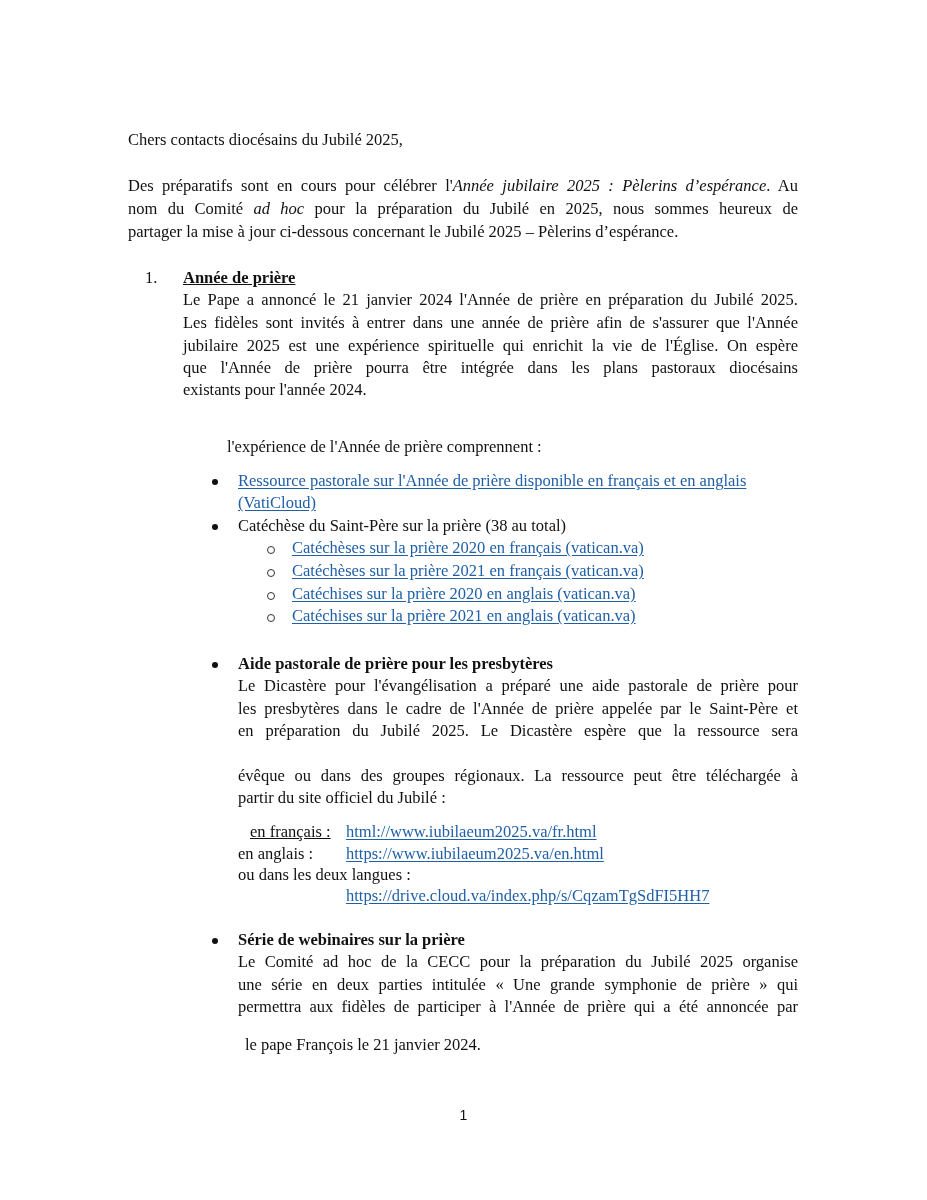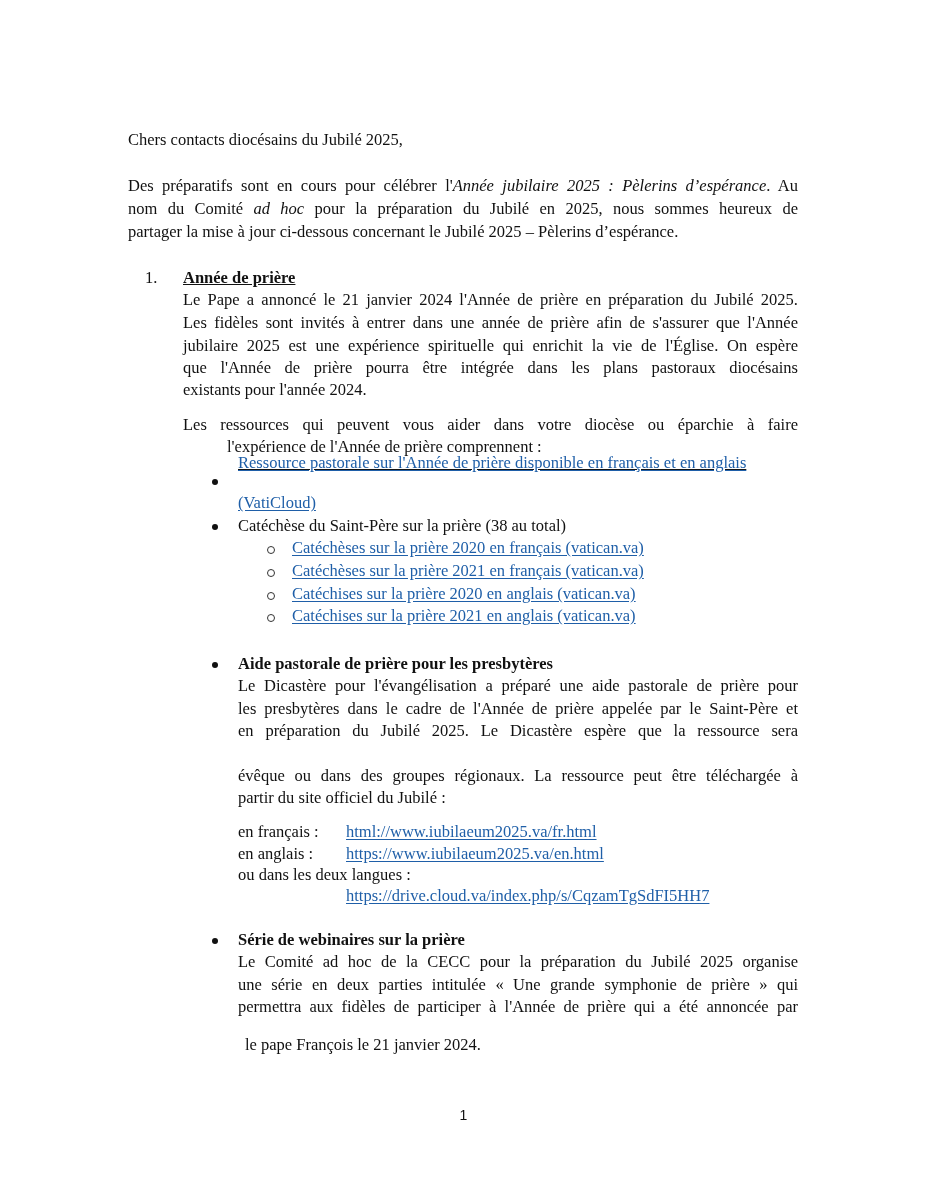--- a/index.html
+++ b/index.html
@@ -41,25 +41,24 @@
 
   <div class="line" style="left:145px; top:267px;">1.</div>
   <div class="line bold uline" style="left:183px; top:267px;">Année de prière</div>
 
   <div class="line just" style="left:183px; top:289px; width:615px;">Le Pape a annoncé le 21 janvier 2024 l'Année de prière en préparation du Jubilé 2025.</div>
   <div class="line just" style="left:183px; top:312px; width:615px;">Les fidèles sont invités à entrer dans une année de prière afin de s'assurer que l'Année</div>
   <div class="line just" style="left:183px; top:335px; width:615px;">jubilaire 2025 est une expérience spirituelle qui enrichit la vie de l'Église. On espère</div>
   <div class="line just" style="left:183px; top:357px; width:615px;">que l'Année de prière pourra être intégrée dans les plans pastoraux diocésains</div>
   <div class="line" style="left:183px; top:379px;">existants pour l'année 2024.</div>
 
-  <div class="line just" style="left:183px; top:414px; width:615px;">Les ressources qui peuvent vous aider dans votre diocèse ou éparchie à faire</div>
   <div class="line" style="left:187px; top:436px;margin-left:40px;">l'expérience de l'Année de prière comprennent :</div>
 
   <span class="bullet-dot" style="left:212px; top:479px;"></span>
-  <div class="line" style="left:238px; top:452px;text-decoration:underline;">
+  <div class="line" style="left:238px; top:470px;">
     <a class="link" href="#">Ressource pastorale sur l'Année de prière disponible en français et en anglais</a>
   </div>
   <div class="line" style="left:238px; top:492px;">
     <a class="link" href="#">(VatiCloud)</a>
   </div>
 
   <span class="bullet-dot" style="left:212px; top:524px;"></span>
   <div class="line" style="left:238px; top:515px;">Catéchèse du Saint-Père sur la prière (38 au total)</div>
 
   <span class="bullet-circle" style="left:267px; top:546px;"></span>
@@ -80,21 +79,21 @@
   </div>
 
   <span class="bullet-dot" style="left:212px; top:662px;"></span>
   <div class="line bold" style="left:238px; top:653px;">Aide pastorale de prière pour les presbytères</div>
   <div class="line just" style="left:238px; top:675px; width:560px;">Le Dicastère pour l'évangélisation a préparé une aide pastorale de prière pour</div>
   <div class="line just" style="left:238px; top:698px; width:560px;">les presbytères dans le cadre de l'Année de prière appelée par le Saint-Père et</div>
   <div class="line just" style="left:238px; top:720px; width:560px;">en préparation du Jubilé 2025.  Le Dicastère espère que la ressource sera</div>
   <div class="line just" style="left:238px; top:765px; width:560px;">évêque ou dans des groupes régionaux.  La ressource peut être téléchargée à</div>
   <div class="line" style="left:238px; top:787px;">partir du site officiel du Jubilé :</div>
 
-  <div class="line" style="left:238px; top:821px;">en français :</div>
+  <div class="line" style="left:250px; top:821px;text-decoration:underline;">en français :</div>
   <div class="line" style="left:346px; top:821px;">
     <a class="link" href="#">html://www.iubilaeum2025.va/fr.html</a>
   </div>
   <div class="line" style="left:238px; top:843px;">en anglais :</div>
   <div class="line" style="left:346px; top:843px;">
     <a class="link" href="#">https://www.iubilaeum2025.va/en.html</a>
   </div>
   <div class="line" style="left:238px; top:864px;">ou dans les deux langues :</div>
   <div class="line" style="left:346px; top:885px;">
     <a class="link" href="#">https://drive.cloud.va/index.php/s/CqzamTgSdFI5HH7</a>

